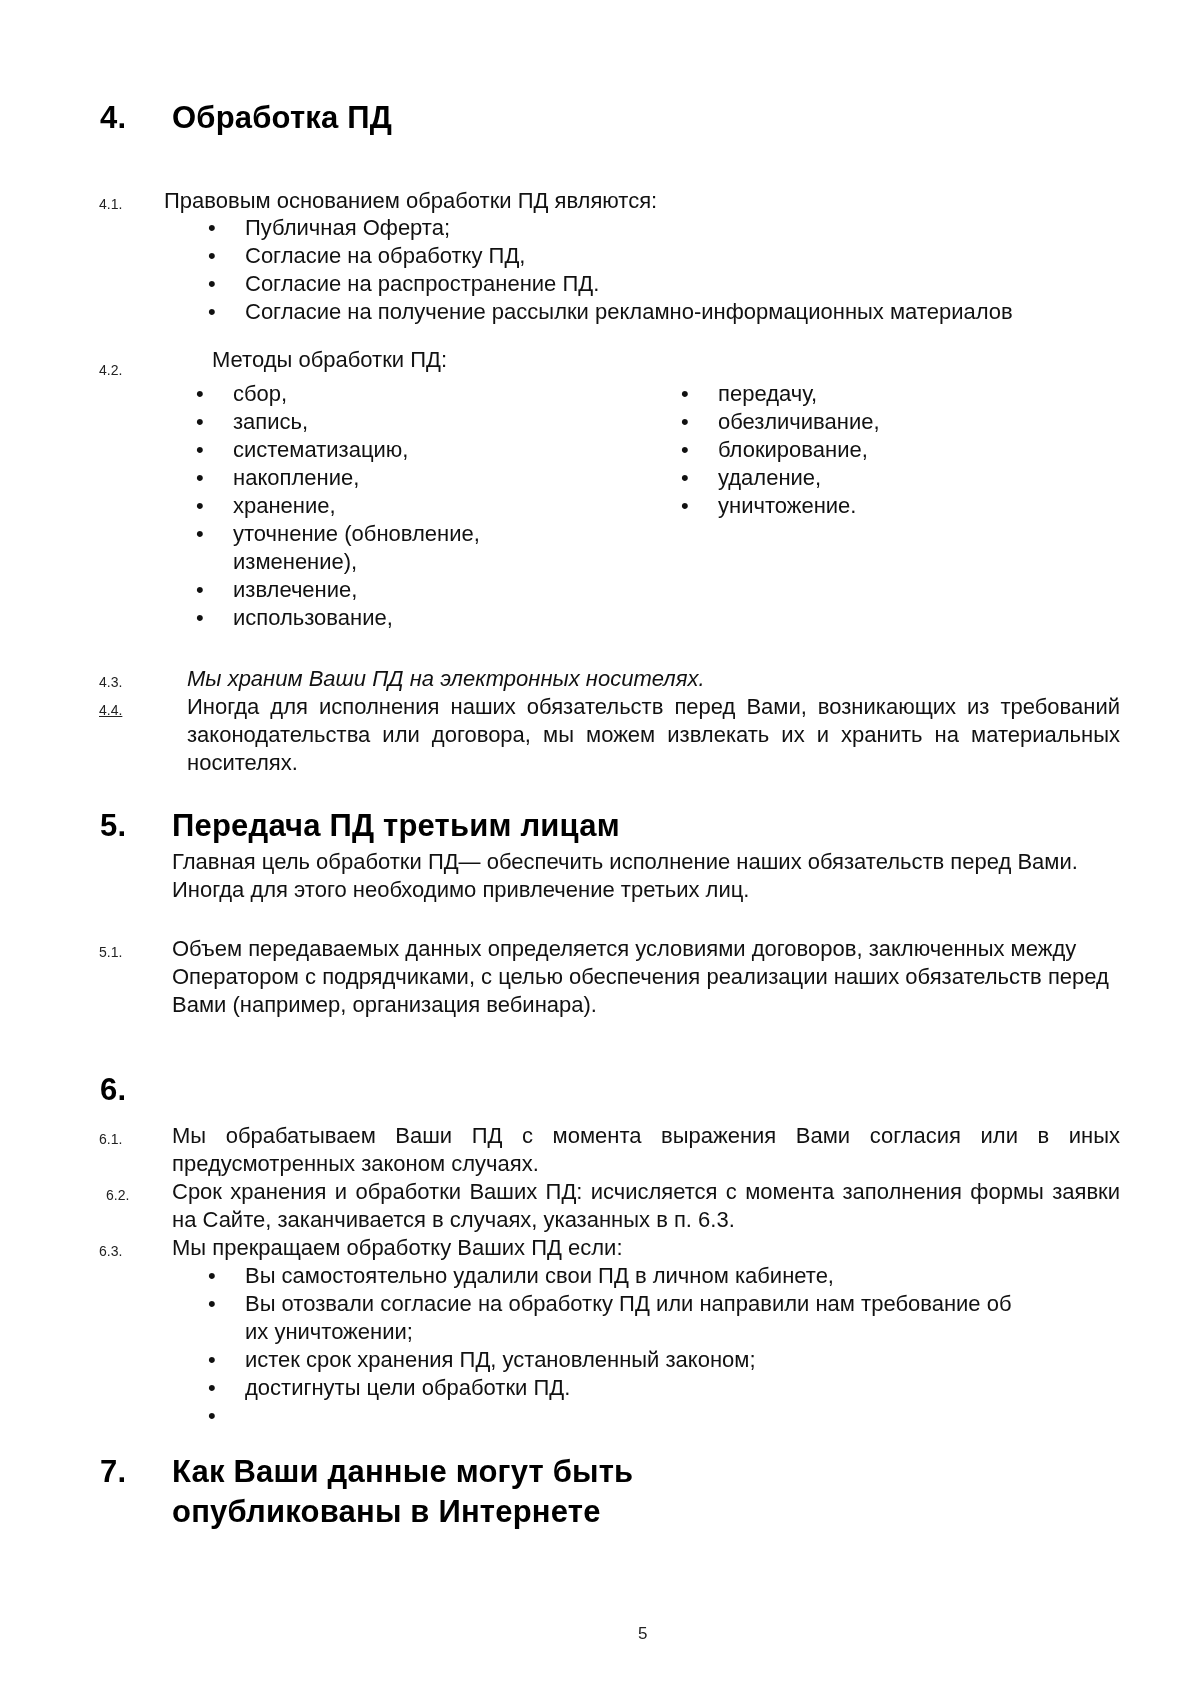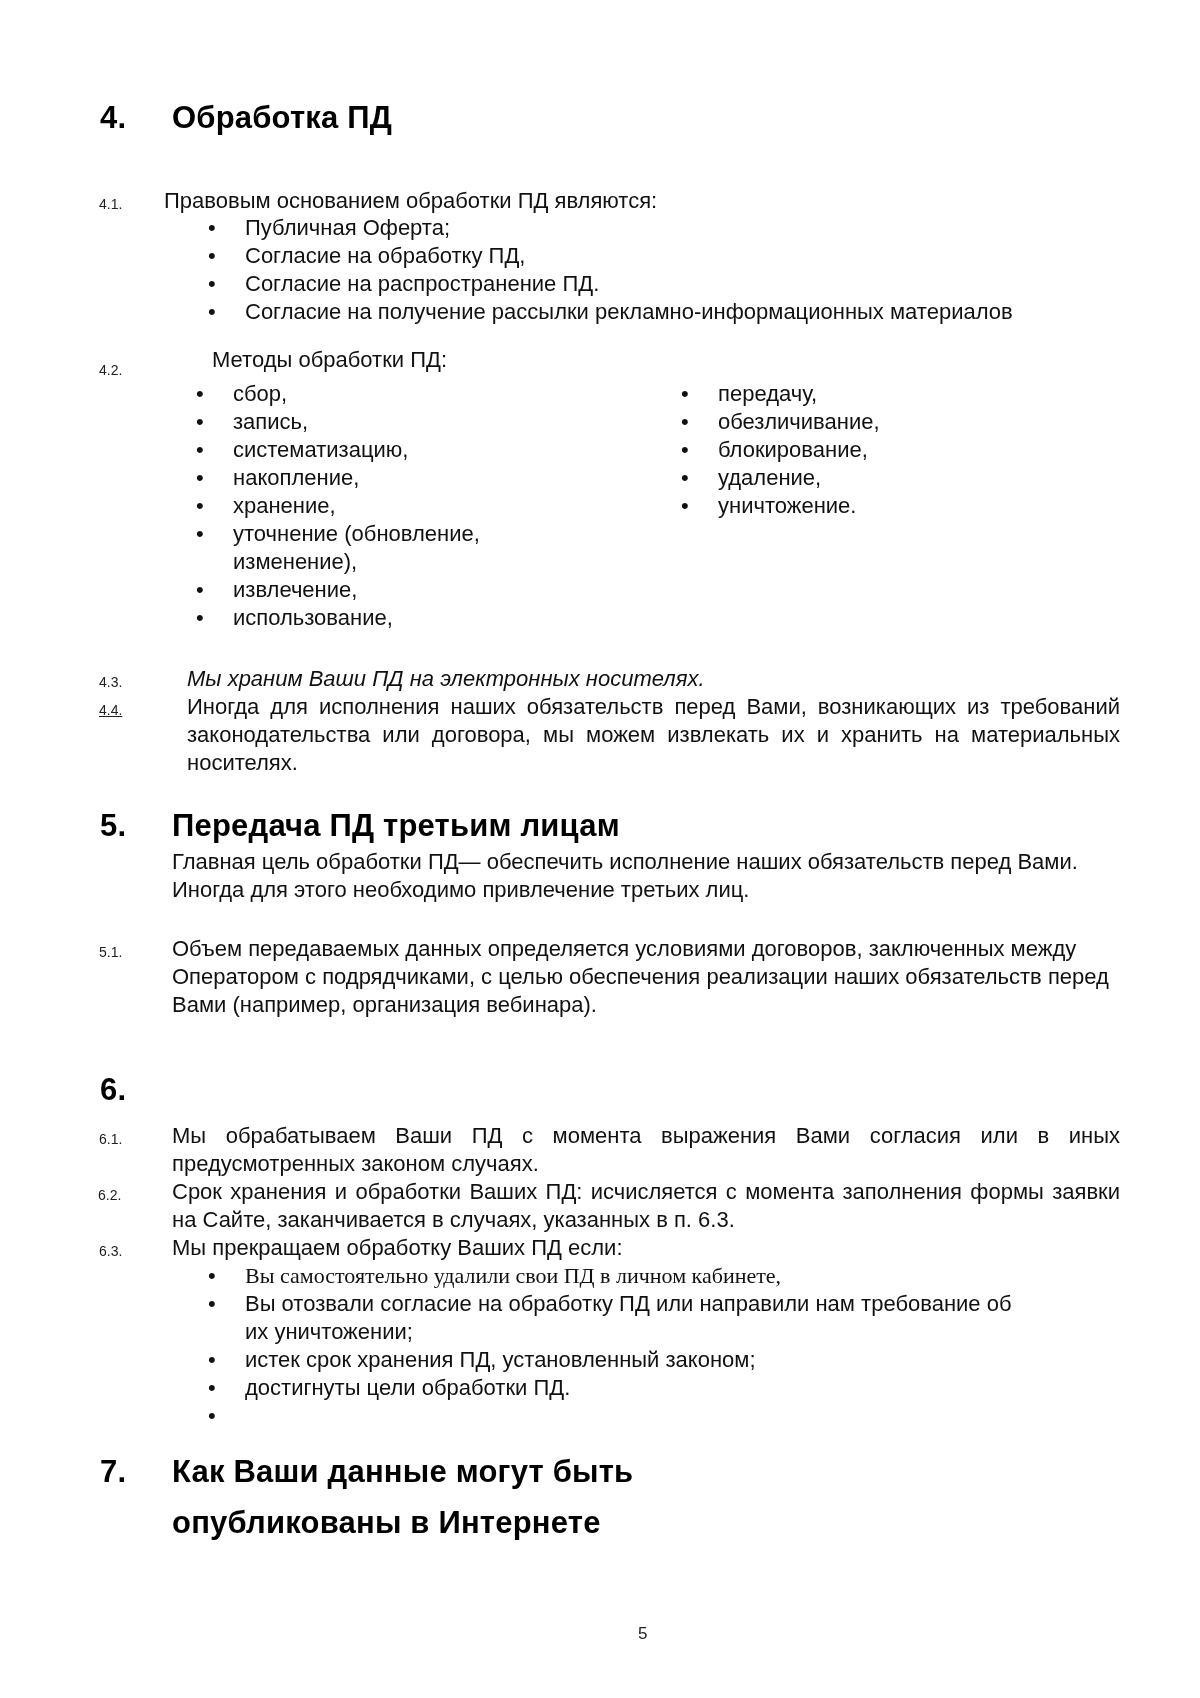--- a/index.html
+++ b/index.html
@@ -127,29 +127,29 @@
 <span class="secnum" style="left:99px; top:944px;">5.1.</span>
 <div class="para" style="left:172px; top:935px; width:950px;">Объем передаваемых данных определяется условиями договоров, заключенных между Оператором с подрядчиками, с целью обеспечения реализации наших обязательств перед Вами (например, организация вебинара).</div>
 
 <div class="abs h1" style="left:100px; top:1072px; width:700px; height:40px;">
   <span class="num">6.</span>
 </div>
 
 <span class="secnum" style="left:99px; top:1131px;">6.1.</span>
 <div class="para just" style="left:172px; top:1122px; width:948px;">Мы обрабатываем Ваши ПД с момента выражения Вами согласия или в иных предусмотренных законом случаях.</div>
 
-<span class="secnum" style="left:98px; top:1187px;">6.2.</span>
+<span class="secnum" style="left:106px; top:1187px;">6.2.</span>
 <div class="para just" style="left:172px; top:1178px; width:948px;">Срок хранения и обработки Ваших ПД: исчисляется с момента заполнения формы заявки на Сайте, заканчивается в случаях, указанных в п. 6.3.</div>
 
 <span class="secnum" style="left:99px; top:1243px;">6.3.</span>
 <div class="para" style="left:172px; top:1234px; white-space:nowrap;">Мы прекращаем обработку Ваших ПД если:</div>
 
 <div class="bul" style="left:208px; top:1262px;">
   <span class="dot">•</span>
-  <span class="t" style="left:37px;font-family:Liberation Serif, serif;">Вы самостоятельно удалили свои ПД в личном кабинете,</span>
+  <span class="t" style="left:37px;">Вы самостоятельно удалили свои ПД в личном кабинете,</span>
 </div>
 <div class="bul" style="left:208px; top:1290px;">
   <span class="dot">•</span>
   <span class="t" style="left:37px;">Вы отозвали согласие на обработку ПД или направили нам требование об</span>
 </div>
 <div class="bul" style="left:208px; top:1318px;">
   <span class="t" style="left:37px;">их уничтожении;</span>
 </div>
 <div class="bul" style="left:208px; top:1346px;">
   <span class="dot">•</span>
@@ -160,16 +160,16 @@
   <span class="t" style="left:37px;">достигнуты цели обработки ПД.</span>
 </div>
 <div class="bul" style="left:208px; top:1402px;">
   <span class="dot">•</span>
   <span class="t" style="left:37px;"></span>
 </div>
 
 <div class="abs h1" style="left:100px; top:1454px; width:800px; height:90px;">
   <span class="num">7.</span>
   <span class="txt">Как Ваши данные могут быть</span>
-  <span class="txt" style="top:51px;text-align:right;">опубликованы в Интернете</span>
+  <span class="txt" style="top:40px;text-align:right;">опубликованы в Интернете</span>
 </div>
 
 <div class="abs page-num" style="left:638px; top:1624px;">5</div>
 
 </body></html>

